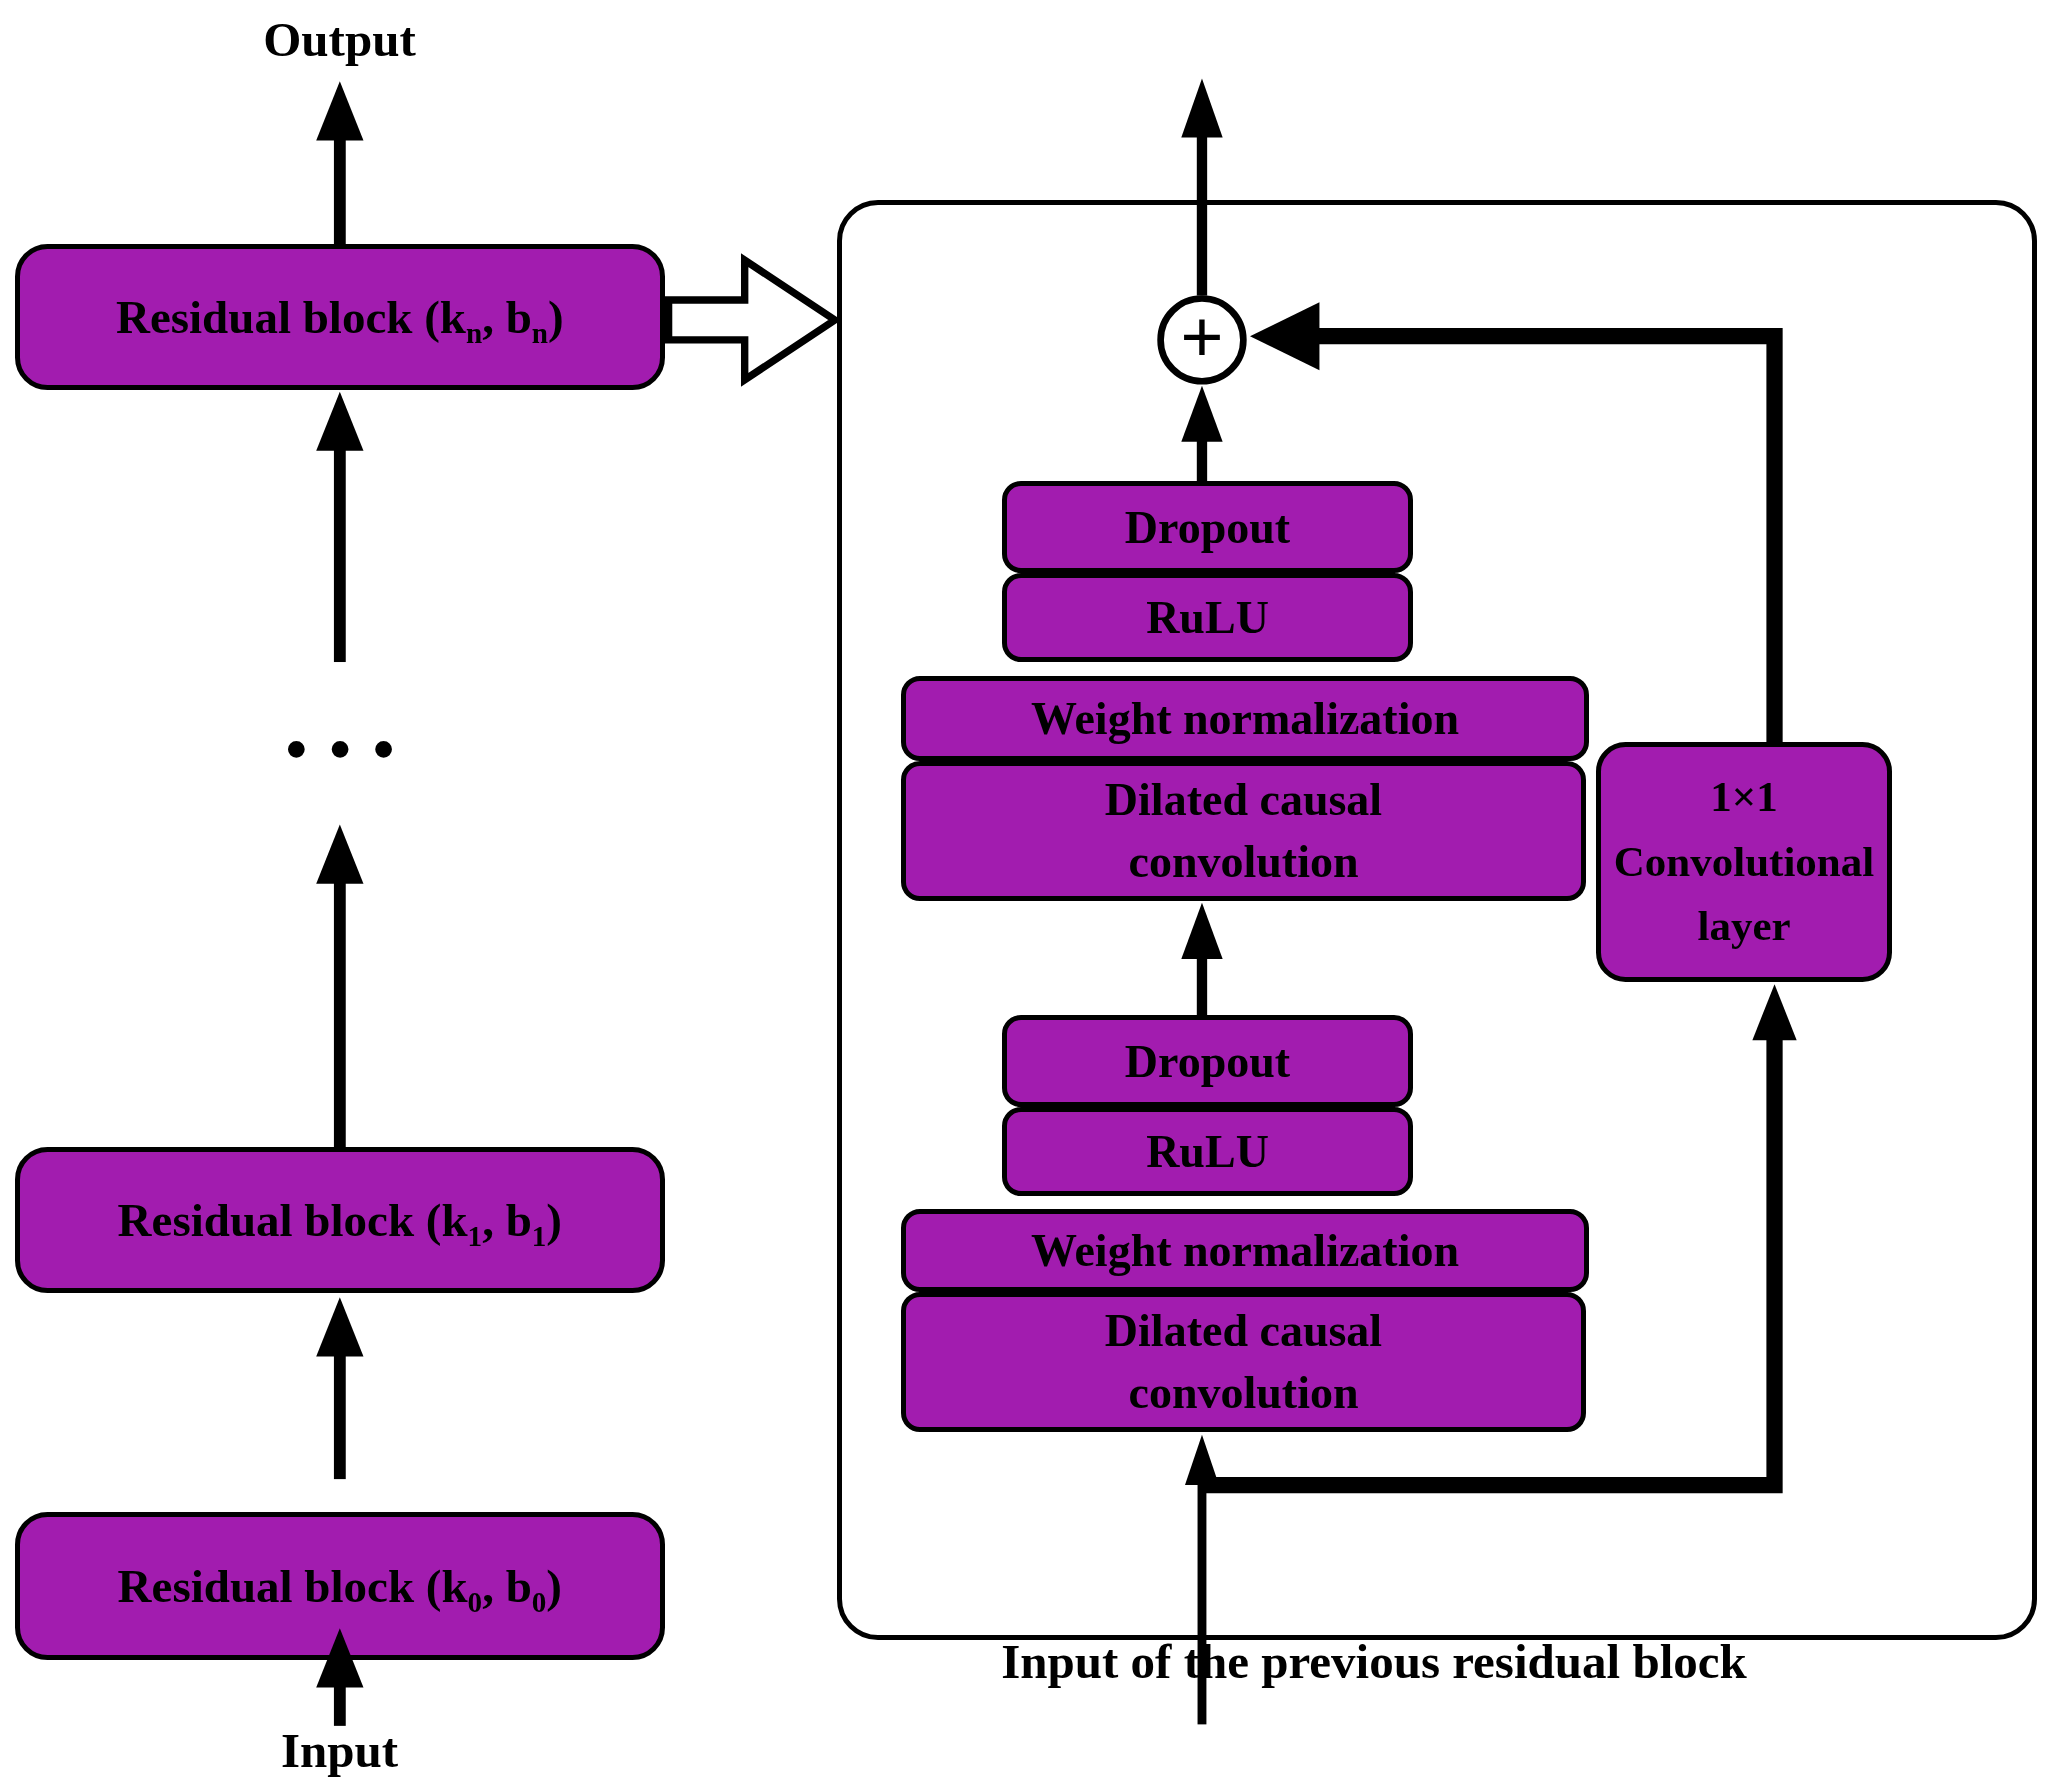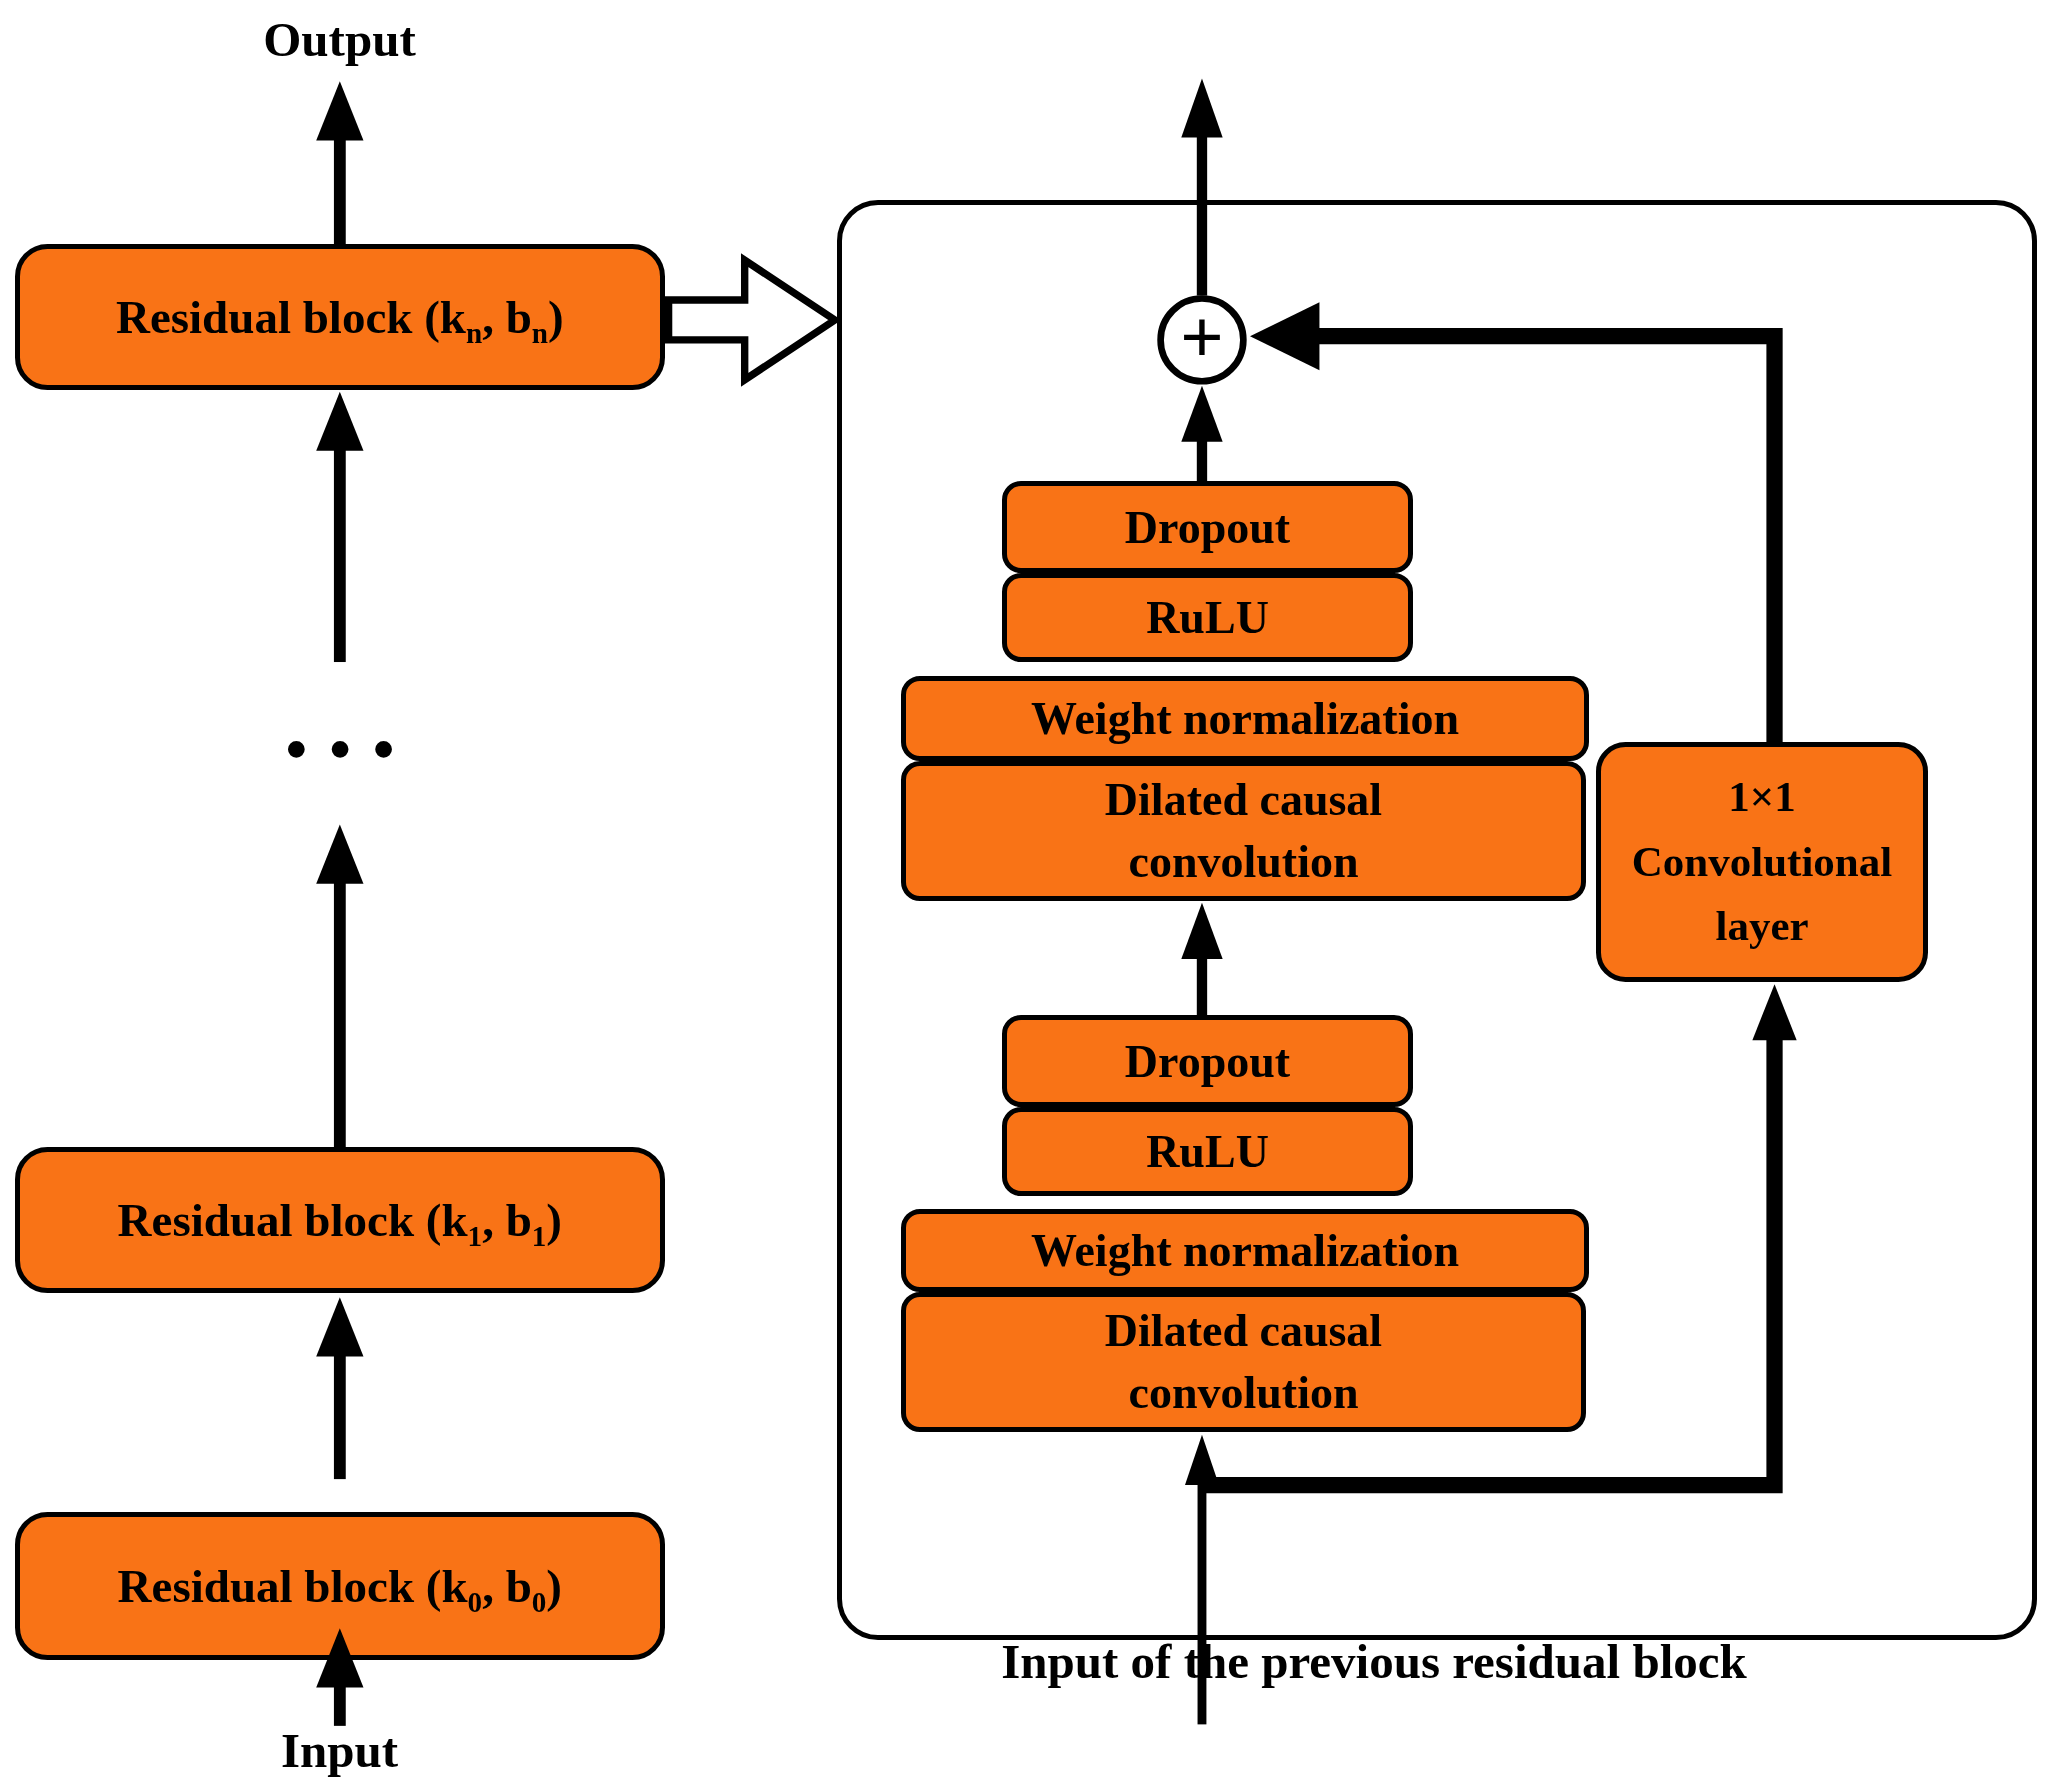--- a/index.html
+++ b/index.html
@@ -7,21 +7,21 @@
   body {
     width: 2056px; height: 1788px;
     font-family: "Liberation Serif", "DejaVu Serif", serif;
     font-weight: bold; color: #000;
   }
   .canvas { position: absolute; left: 0; top: 0; width: 2056px; height: 1788px; background: #fff; overflow: hidden; padding-left: 23px; }
 
   .label { position: absolute; display: flex; align-items: center; justify-content: center; text-align: center; }
   .lbl-66 { font-size: 49px; }
   .box {
-    position: absolute; background: #f97316; border: 5.9px solid #000; border-radius: 26.6px;
+    position: absolute; background: #a21caf; border: 5.9px solid #000; border-radius: 26.6px;
     display: flex; align-items: center; justify-content: center; text-align: center;
     z-index: 2;
   }
   .container-box {
     position: absolute; background: #fff; border: 5.9px solid #000; border-radius: 41px; z-index: 1;
   }
   .box .line { display: block; }
 
   
   .box-left { left: 14.8px; width: 650px; height: 146px; border-radius: 32.5px; font-size: 47px; }
@@ -42,21 +42,21 @@
   .stack-narrow { left: 1002px; width: 411px; border-radius: 19px; font-size: 46px; }
   .stack-wide   { left: 864px; width: 688px; border-radius: 19px; font-size: 46px; margin-left: 37px; }
   .dropout-1 { top: 481px;  height: 92px; }
   .rulu-1    { top: 573px;  height: 89px; }
   .wn-1      { top: 676px;  height: 85px; }
   .dcc-1     { top: 761px; height: 140px; width: 685px; line-height: 1.35; }
   .dropout-2 { top: 1015px; height: 92px; }
   .rulu-2    { top: 1107px; height: 89px; }
   .wn-2      { top: 1209px; height: 83px; }
   .dcc-2     { top: 1292px; height: 140px; width: 685px; line-height: 1.35; }
-  .conv1x1   { left: 1596px; top: 742px; width: 332px; height: 240px; border-radius: 29.5px; font-size: 43px; line-height: 1.5; }
+  .conv1x1   { left: 1596px; top: 742px; width: 296px; height: 240px; border-radius: 29.5px; font-size: 43px; line-height: 1.5; }
 
   .overlay { position: absolute; left: 0; top: 0; z-index: 3; pointer-events: none; }
   .plus-label {
     position: absolute; left: 1156px; top: 294px; width: 92px; height: 87px;
     display: flex; align-items: center; justify-content: center;
     font-size: 77px; z-index: 4;
   }
 </style>
 </head>
 <body>

